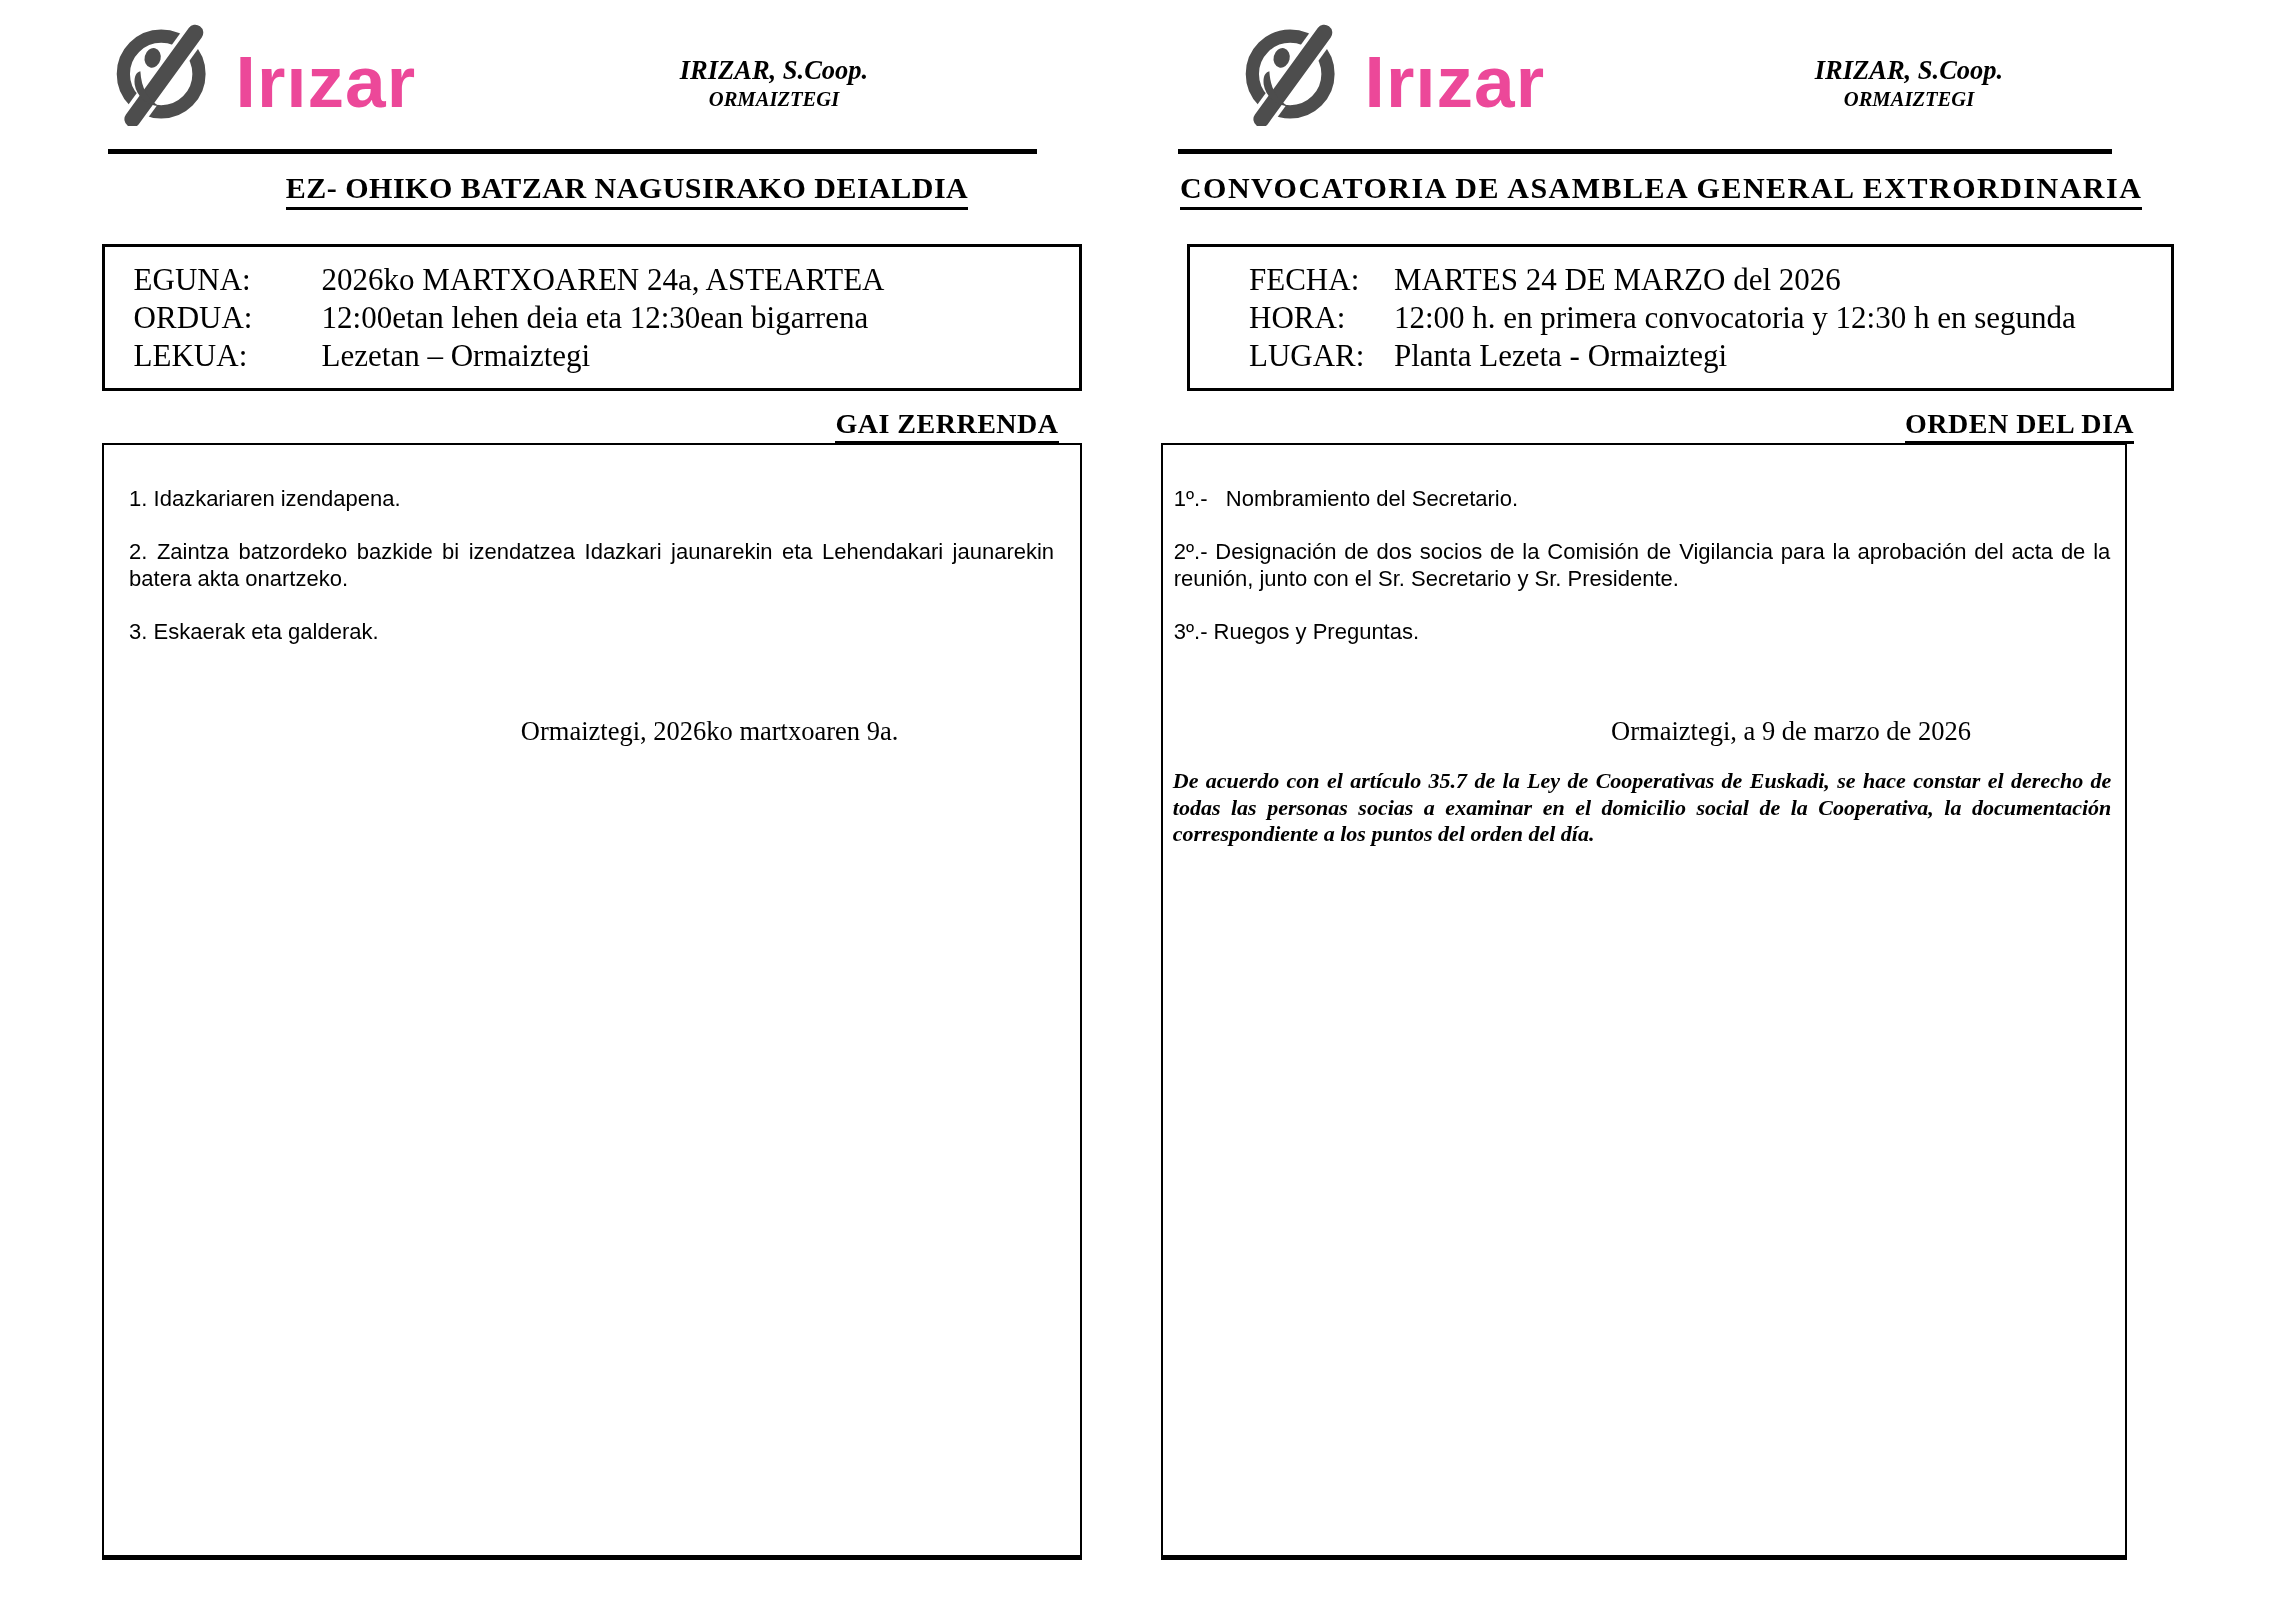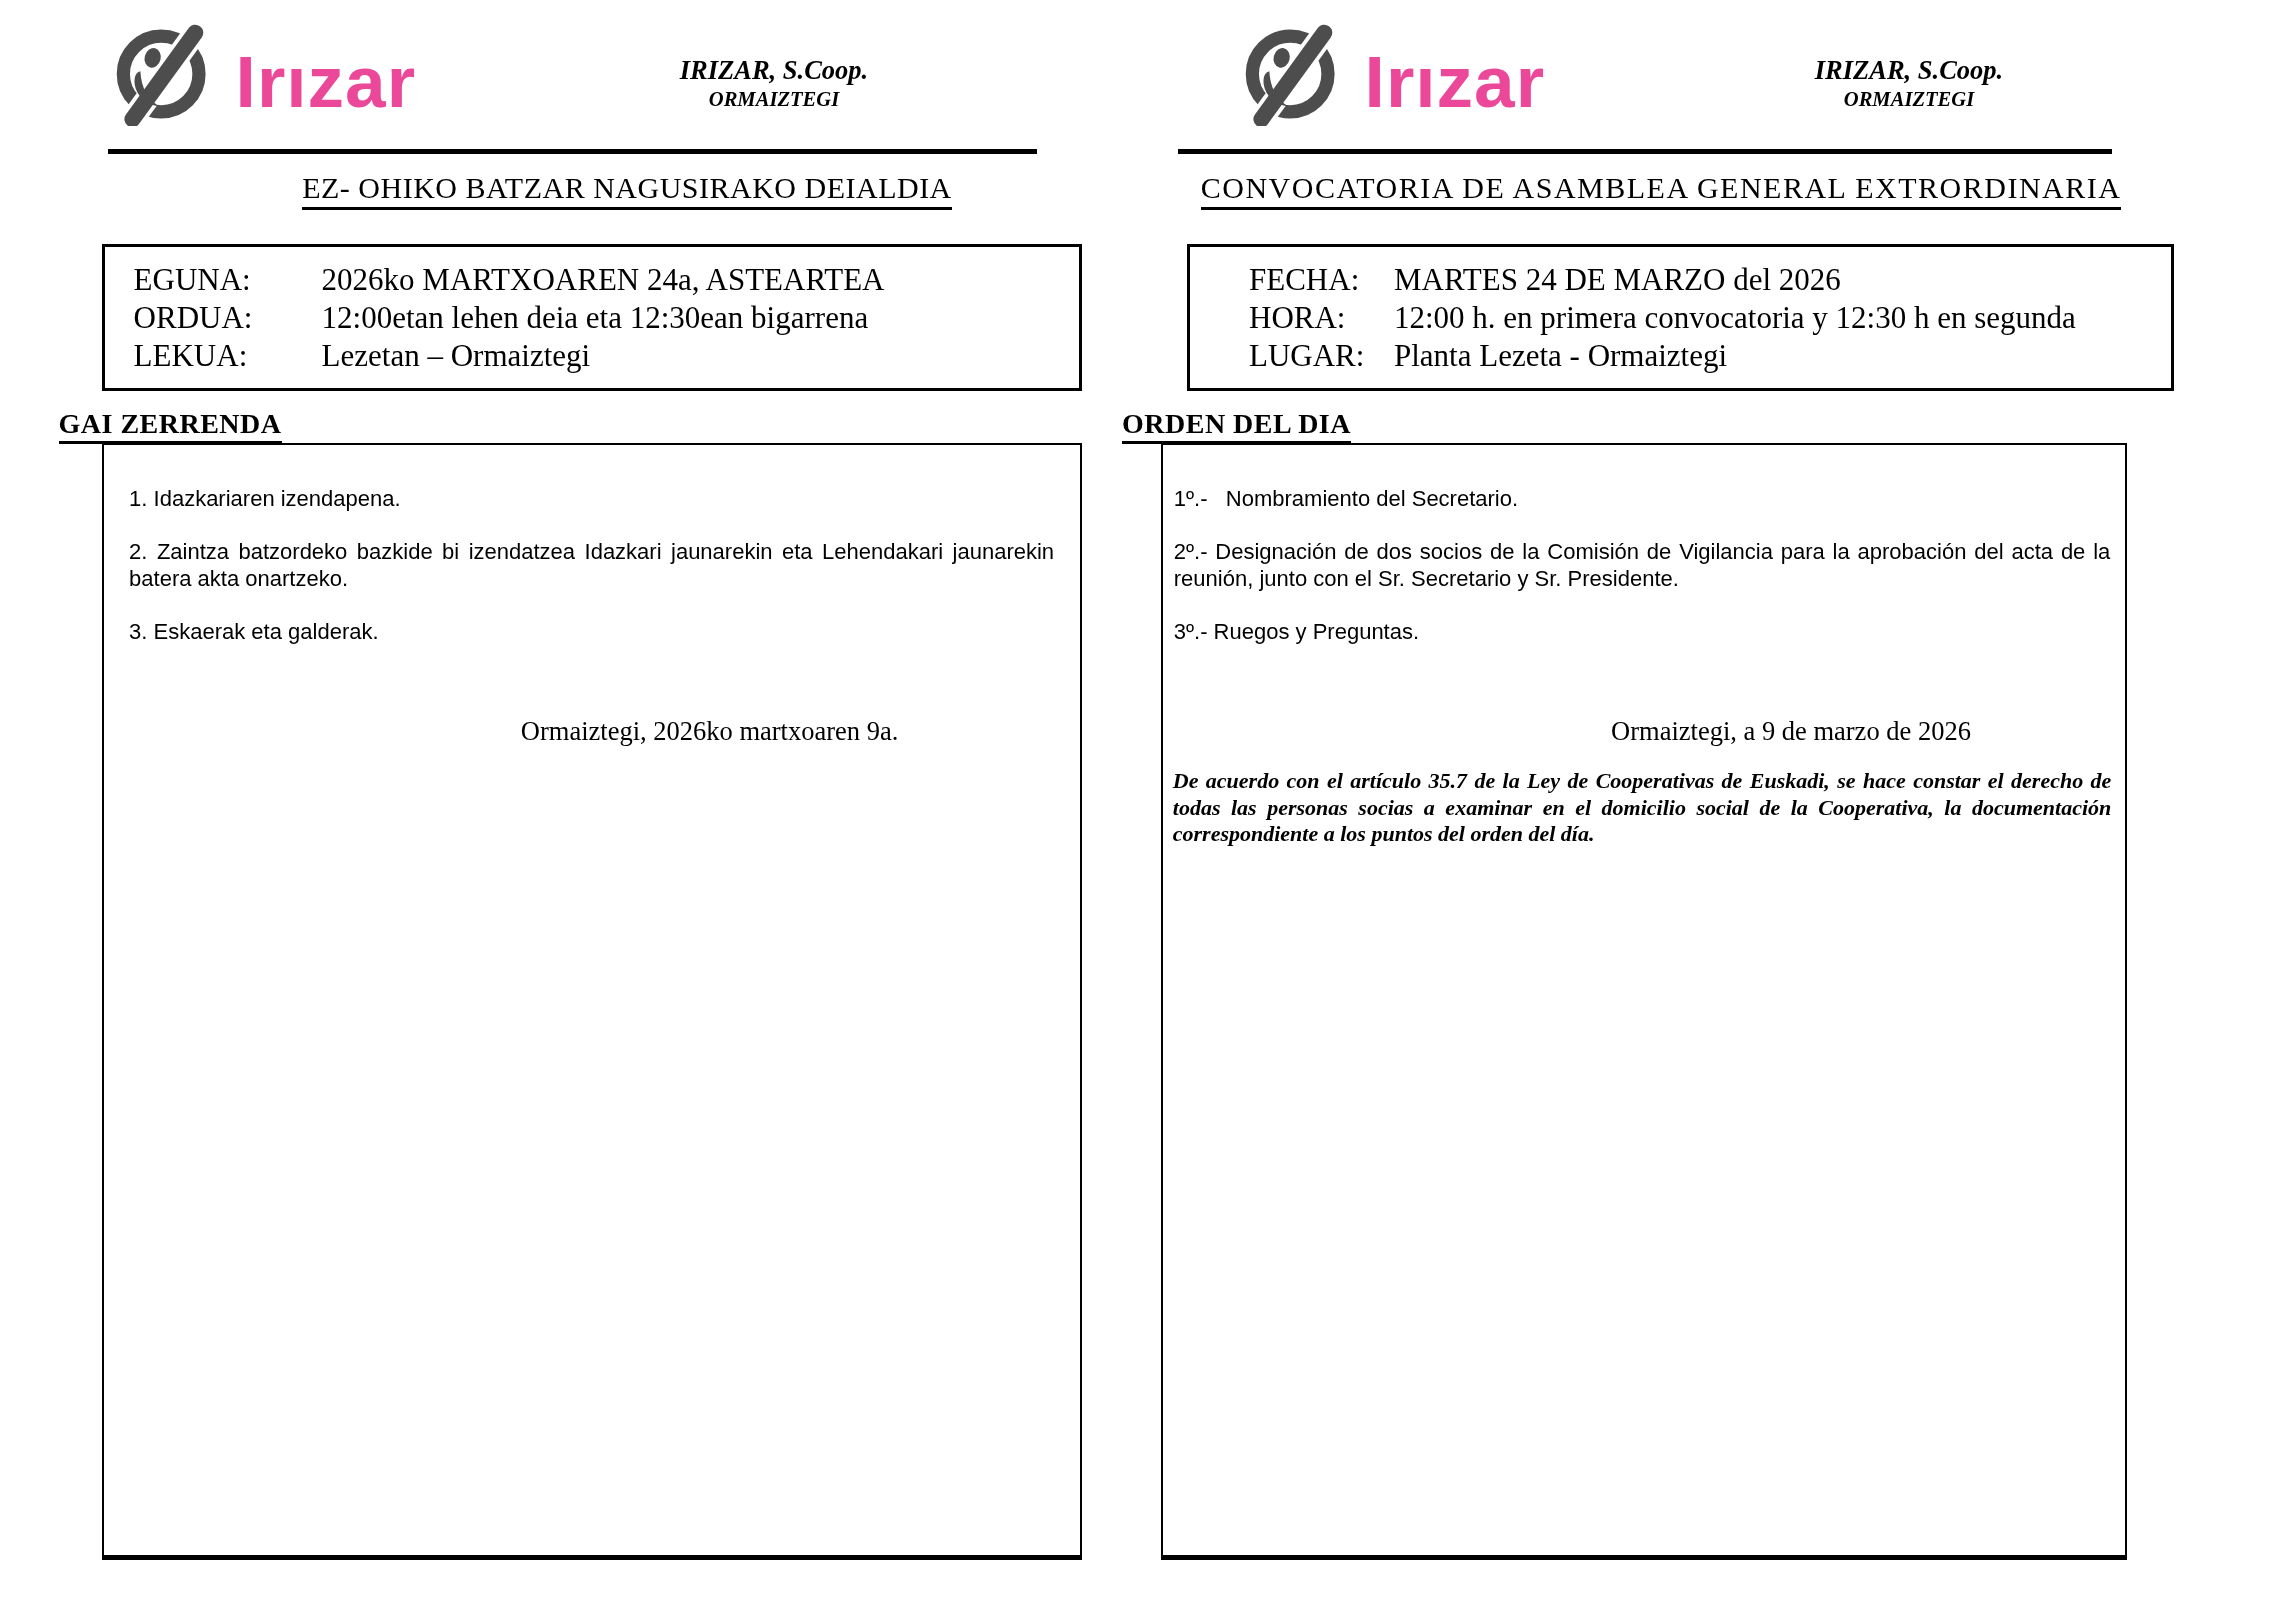--- a/index.html
+++ b/index.html
@@ -19,36 +19,36 @@
            font-weight:bold;line-height:1.2;}
   .col-left  .company{left:539px;}
   .col-right .company{left:596px;}
   .company .name{font-size:26.5px;}
   .company .loc{font-size:20.6px;}
 
   .rule{position:absolute;top:149px;height:4.9px;background:#000;}
   .col-left  .rule{left:24.5px;width:929px;}
   .col-right .rule{left:16.7px;width:934px;}
 
-  .doc-title{position:absolute;top:171px;width:100%;text-align:center;font-weight:normal;
+  .doc-title{position:absolute;top:171px;width:100%;text-align:center;font-weight:bold;
              font-size:30px;white-space:nowrap;}
   .col-left  .doc-title{left:44px;letter-spacing:0.5px;}
   .col-right .doc-title{left:-5.9px;letter-spacing:1.5px;}
   .u{border-bottom:3.9px solid #000;padding-bottom:2.9px;}
 
   .info-box{position:absolute;top:244px;height:147px;border:3.9px solid #000;
             box-sizing:border-box;font-size:31px;}
   .col-left  .info-box{left:18.6px;width:980px;padding:13.7px 0 0 29px;}
   .col-right .info-box{left:26px;width:987px;padding:13.7px 0 0 59px;}
   .info-row{line-height:38px;white-space:nowrap;}
   .lbl{display:inline-block;}
   .col-left  .lbl{width:188px;}
   .col-right .lbl{width:145px;}
 
-  .section-heading{position:absolute;top:408px;width:100%;text-align:left;
+  .section-heading{position:absolute;top:408px;width:100%;text-align:right;
                    font-weight:bold;font-size:28px;letter-spacing:0.5px;}
   .col-left  .section-heading{left:-24.5px;}
   .col-right .section-heading{left:-39px;}
   .section-heading .u{border-bottom-width:3.9px;padding-bottom:2px;}
 
   .big-box{position:absolute;top:443px;height:1117px;border:2.9px solid #000;
            border-bottom-width:5.9px;box-sizing:border-box;}
   .col-left  .big-box{left:18.6px;width:980px;}
   .col-right .big-box{left:0;width:966px;}
 

